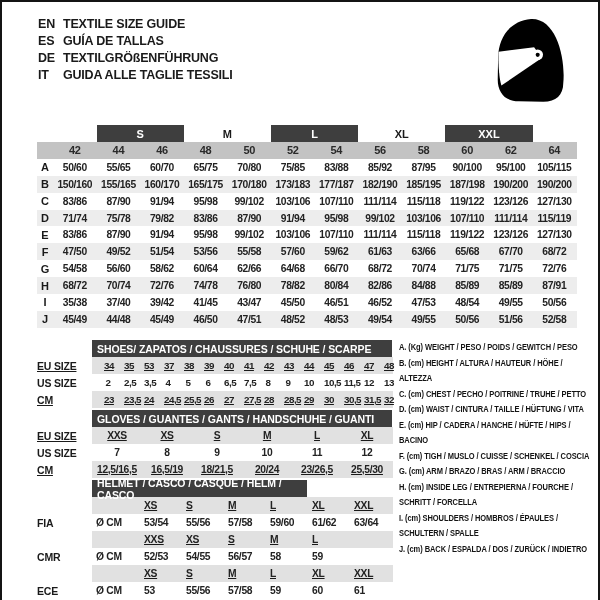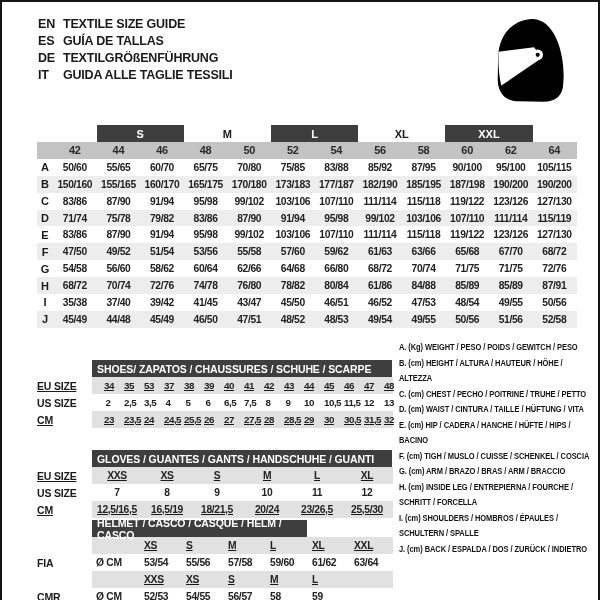--- a/index.html
+++ b/index.html
@@ -30,21 +30,21 @@
   .m-row.stripe { background:#ededed; }
   .letter { text-align:center; font-weight:bold; font-size:11px; }
   .cell { text-align:center; font-weight:bold; font-size:10.3px; letter-spacing:-0.35px; color:#222; }
   .eu-row .cell { font-size:11px; color:#2a2a2a; }
 
   
   .bottom { position:absolute; left:35px; top:338px; width:356px; }
   .bar { height:17px; background:#3e3e3e; color:#fff; font-weight:bold; font-size:10.5px;
          letter-spacing:-0.1px; display:flex; align-items:center; padding-left:5px; box-sizing:border-box;
          margin-left:55px; }
-  .bar.w-full { width:300px;margin-top:20px; }
+  .bar.w-full { width:300px; }
   .bar.w-helmet { width:215px; }
   .spacer2 { height:2px; }
   .s-row { display:grid; grid-template-columns:55px repeat(15, 20px); height:17px; align-items:center; }
   .g-row { display:grid; grid-template-columns:55px repeat(6, 50px); height:17px; align-items:center; }
   .h-row { display:grid; grid-template-columns:55px 48px repeat(6, 42px); height:17px; align-items:center; }
   .s-row.band, .g-row.band, .h-row.band { background:linear-gradient(90deg, #fff 55px, #e1e1e1 55px);text-decoration:underline; }
   .row-label { font-weight:bold; font-size:10.5px; letter-spacing:-0.2px; }
   .s-cell { text-align:center; font-weight:bold; font-size:9.8px; letter-spacing:-0.5px; color:#222;margin-left:12px; }
   .g-cell { text-align:center; font-weight:bold; font-size:10.3px; letter-spacing:-0.35px; color:#222; }
   .h-cell { text-align:left; padding-left:4px; font-weight:bold; font-size:10.3px; letter-spacing:-0.3px; color:#222; box-sizing:border-box; }
@@ -203,37 +203,37 @@
           <div class="cell">68/72</div>
         </div>
         <div class="m-row">
           <div class="letter">G</div>
           <div class="cell">54/58</div>
           <div class="cell">56/60</div>
           <div class="cell">58/62</div>
           <div class="cell">60/64</div>
           <div class="cell">62/66</div>
           <div class="cell">64/68</div>
-          <div class="cell">66/80</div>
+          <div class="cell">66/70</div>
           <div class="cell">68/72</div>
           <div class="cell">70/74</div>
           <div class="cell">71/75</div>
           <div class="cell">71/75</div>
           <div class="cell">72/76</div>
         </div>
         <div class="m-row stripe">
           <div class="letter">H</div>
           <div class="cell">68/72</div>
           <div class="cell">70/74</div>
           <div class="cell">72/76</div>
           <div class="cell">74/78</div>
           <div class="cell">76/80</div>
           <div class="cell">78/82</div>
           <div class="cell">80/84</div>
-          <div class="cell">61/86</div>
+          <div class="cell">82/86</div>
           <div class="cell">84/88</div>
           <div class="cell">85/89</div>
           <div class="cell">85/89</div>
           <div class="cell">87/91</div>
         </div>
         <div class="m-row">
           <div class="letter">I</div>
           <div class="cell">35/38</div>
           <div class="cell">37/40</div>
           <div class="cell">39/42</div>

